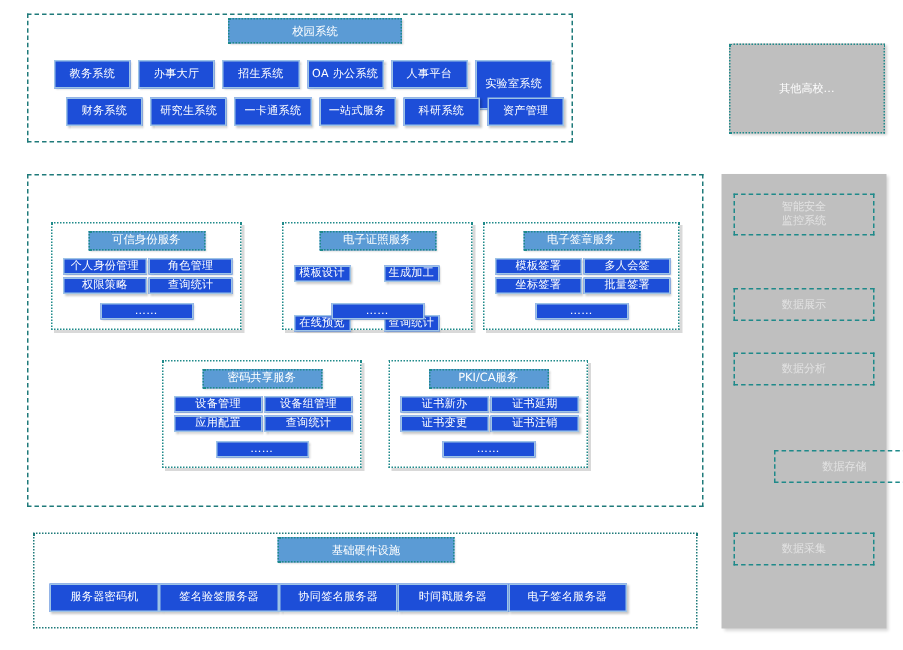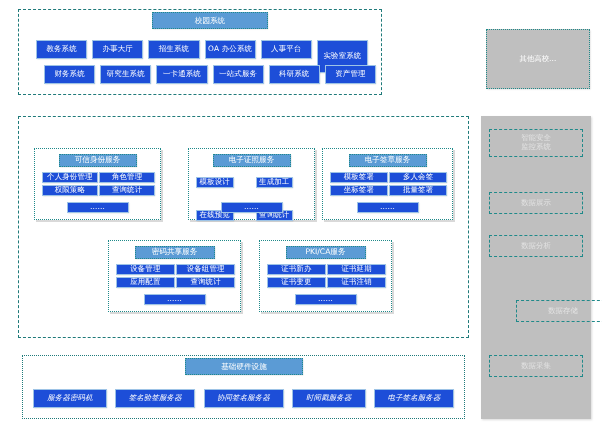--- a/index.html
+++ b/index.html
@@ -227,21 +227,21 @@
       <div class="chip">证书注销</div>
     </div>
     <div class="chip svc-dots" style="top:53px;">……</div>
   </div>
 
   <div class="dash-box dotted" style="left:22px; top:355px; width:443px; height:64px;">
   </div>
 
   <div class="title-chip" style="position:absolute; left:185px; top:358px; width:118px; height:17px;">基础硬件设施</div>
 
-  <div class="row-chips" style="left:33px; top:389px; width:421px; justify-content:space-between;font-style:italic;">
+  <div class="row-chips" style="left:33px; top:389px; width:385px; justify-content:space-between;">
     <div class="chip" style="width:74px; height:19px;">服务器密码机</div>
     <div class="chip" style="width:80px; height:19px;">签名验签服务器</div>
     <div class="chip" style="width:80px; height:19px;">协同签名服务器</div>
     <div class="chip" style="width:74px; height:19px;">时间戳服务器</div>
     <div class="chip" style="width:80px; height:19px;">电子签名服务器</div>
   </div>
 
   <div id="right-rail" style="left:481px; top:116px; width:110px; height:303px;">
   </div>
 

